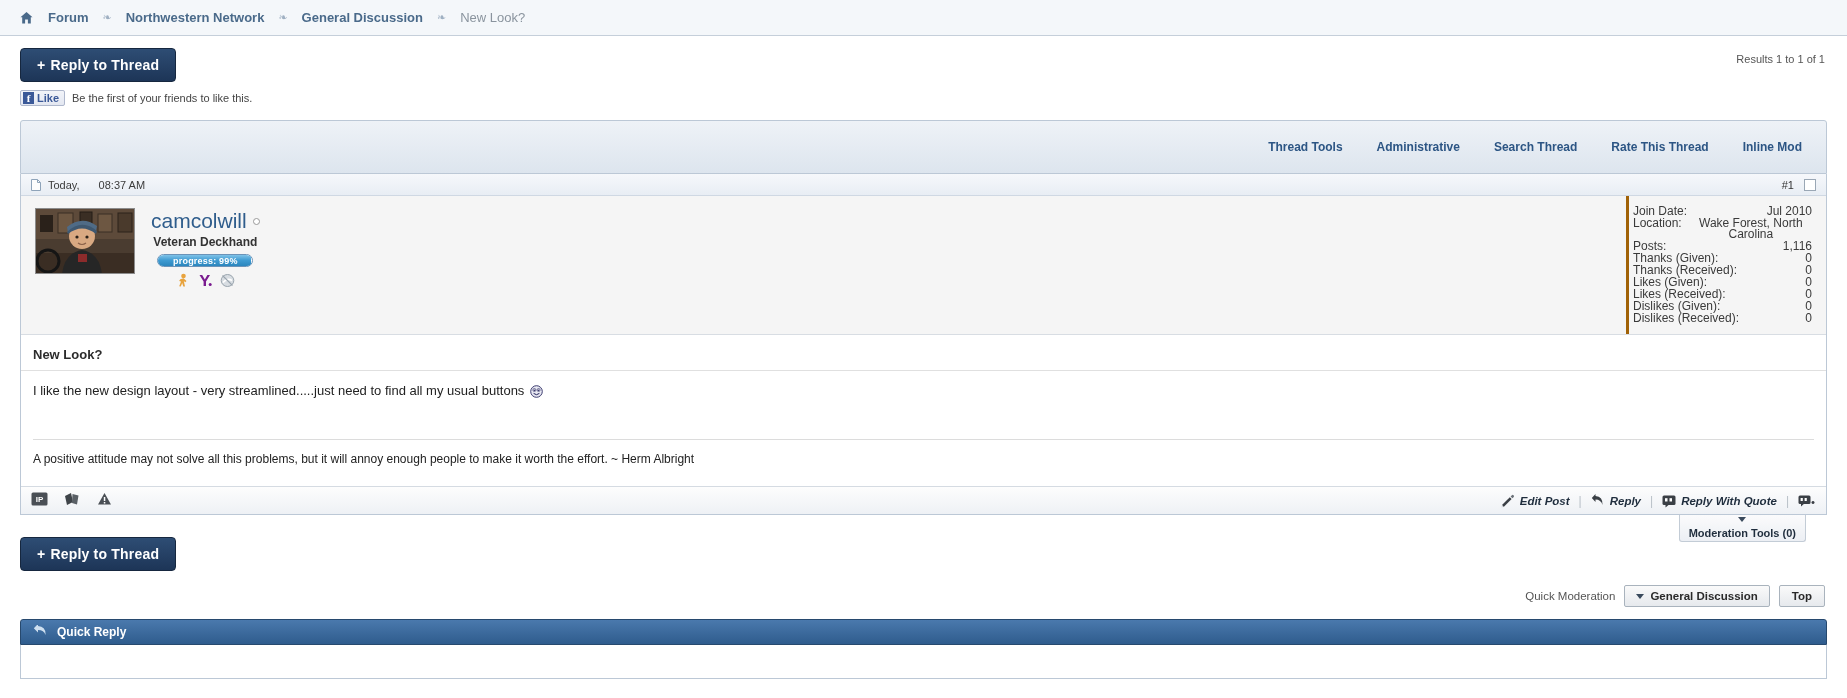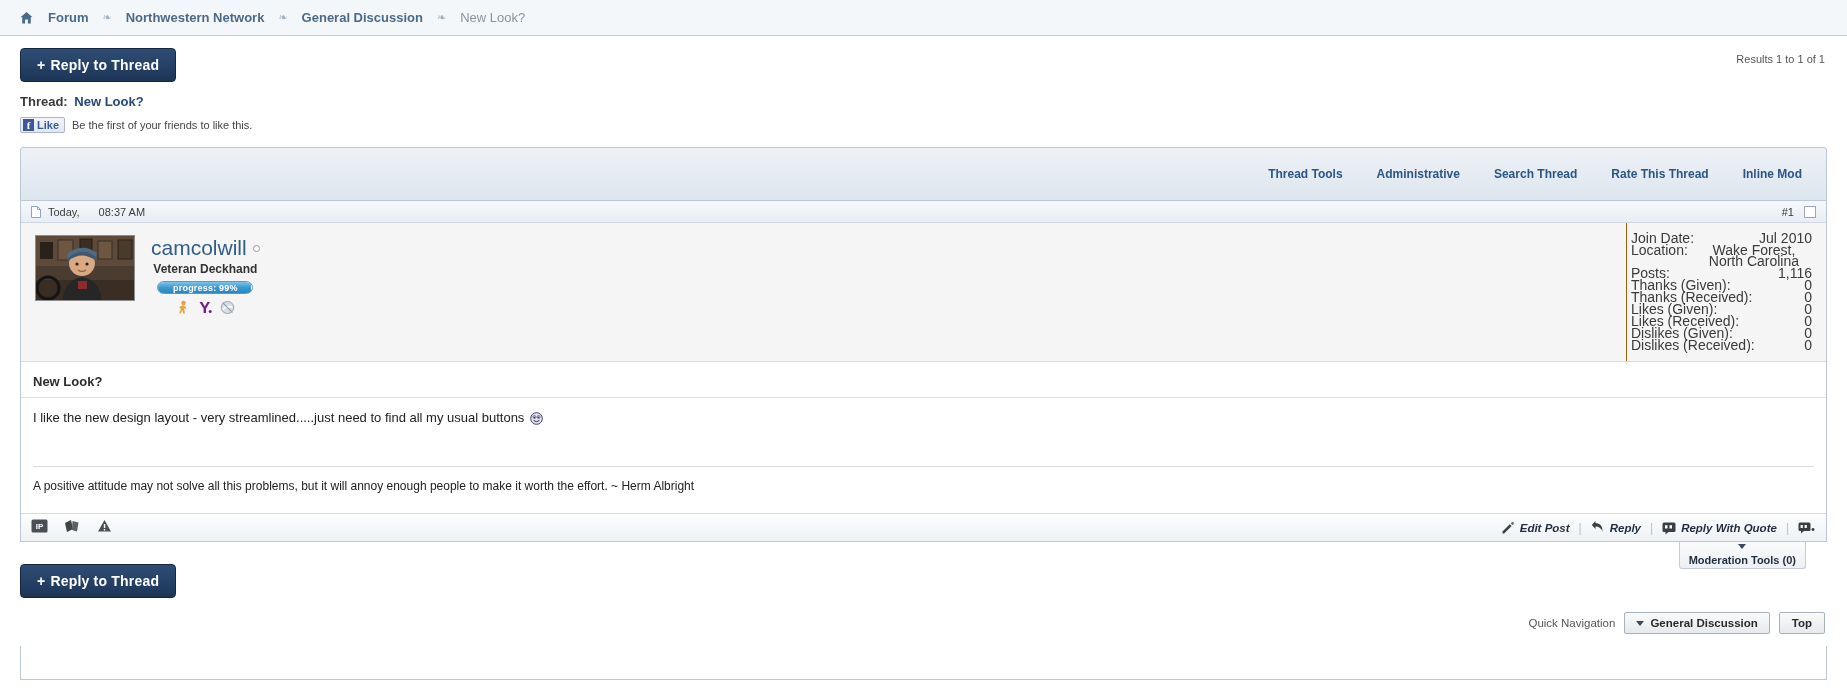--- a/index.html
+++ b/index.html
@@ -239,23 +239,23 @@
   .contact-icons {
     margin-top: 6px;
     display: flex;
     gap: 7px;
     align-items: center;
   }
 
   .userstats {
     width: 200px;
     padding: 10px 14px 10px 4px;
-    font-size: 14px;
+    font-size: 12px;
     color: #333;
-    border-left: 1px solid #a16207;
+    border-left: 3px solid #a16207;
   }
   .stat-row {
     display: flex;
     justify-content: space-between;
     gap: 8px;
     line-height: 11.3px;
     padding: 0.3px 0;
   }
   .stat-label { white-space: nowrap; color: #3a3a3a; }
   .stat-value { text-align: center; color: #3a3a3a; }
@@ -414,24 +414,20 @@
   <span class="crumb last">New Look?</span>
 </div>
 
 <div class="top-area">
   <div class="reply-btn">
     <span class="plus">+</span>
     <span>Reply to Thread</span>
   </div>
   <div class="results-count">Results 1 to 1 of 1</div>
 
-  <div class="thread-title-row">
-    <span class="tt-label">Thread:</span>
-    <span class="tt-name">New Look?</span>
-  </div>
 
   <div class="like-row">
     <div class="fb-like">
       <span class="fb-f">f</span>
       <span class="fb-like-text">Like</span>
     </div>
     <span class="like-caption">Be the first of your friends to like this.</span>
   </div>
 </div>
 
@@ -658,23 +654,31 @@
 </div>
 
 <div class="bottom-reply">
   <div class="reply-btn">
     <span class="plus">+</span>
     <span>Reply to Thread</span>
   </div>
 </div>
 
 <div class="quicknav-row">
-  <span class="quicknav-label">Quick Navigation</span>
+  <span class="quicknav-label">Quick Moderation</span>
   <span class="qn-select">
     <span class="caret-down"></span>
     <span>General Discussion</span>
   </span>
   <span class="qn-top">Top</span>
 </div>
 
 <div class="quickreply-wrap">
+  <div class="quickreply-bar">
+    <span>
+      <svg width="15" height="12" viewBox="0 0 15 12">
+        <path d="M5 1 Q13 1.5 12.5 10 Q11 5 5 5 L5 7.5 L0.8 3.2 L5 -1 Z" fill="#cfe0f0"></path>
+      </svg>
+    </span>
+    <span class="qr-title">Quick Reply</span>
+  </div>
   <div class="quickreply-body"></div>
 </div>
 
 </body></html>

